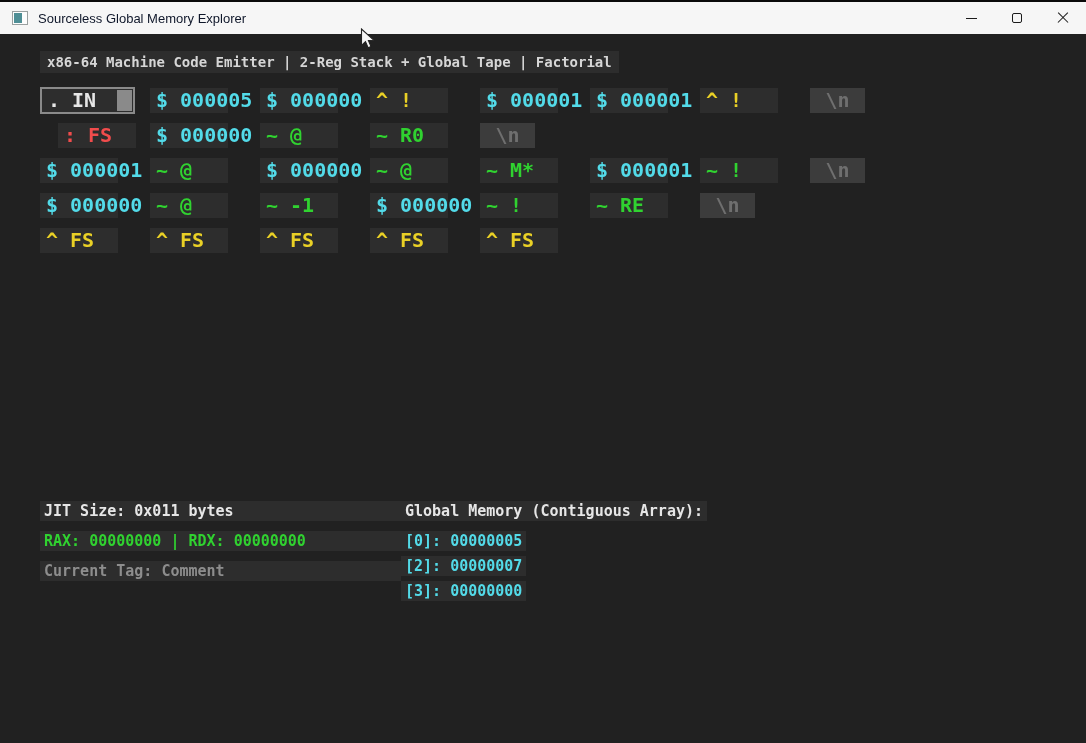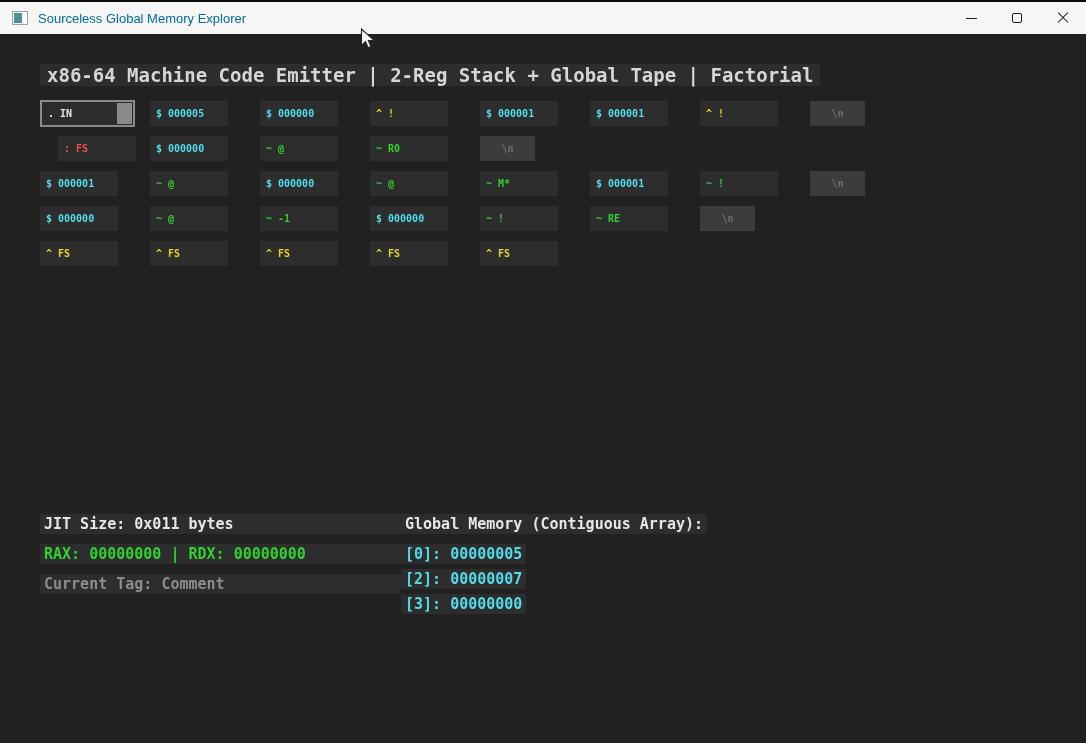--- a/index.html
+++ b/index.html
@@ -13,21 +13,21 @@
     width: 1086px; height: 743px;
     border-top: 2px solid #0a0a0a;
     display: flex; flex-direction: column;
   }
   
   .titlebar {
     height: 32px; flex: none;
     background: var(--titlebar-bg, #f6f6f6);
     display: flex; align-items: center;
     font-family: "Liberation Sans", sans-serif;
-    color: #0369a1;
+    color: #0f172a;
   }
   .app-icon {
     width: 16px; height: 14px; margin-left: 12px; margin-right: 10px;
     border: 1px solid #9aa0a0; background: #fdfdfd;
     display: inline-block; position: relative;
   }
   .app-icon::before {
     content: ""; position: absolute; left: 1px; top: 1px; bottom: 1px; width: 8px;
     background: #4f8f96;
   }
@@ -42,35 +42,35 @@
   .close-glyph { width: 12px; height: 12px; position: relative; display: block; }
   .close-glyph::before, .close-glyph::after {
     content: ""; position: absolute; left: -1px; top: 5px; width: 14px; height: 1.3px; background: #1b1b1b;
   }
   .close-glyph::before { transform: rotate(45deg); }
   .close-glyph::after  { transform: rotate(-45deg); }
   
   .content { flex: 1; padding: 0 0 0 40px; position: relative; }
   .header-line {
     display: inline-block;
-    margin-top: 30px;
+    margin-top: 17px;
     background: var(--cell-bg, #2d2d2d);
     color: #d6d6d6;
-    font-size: 19px; font-weight: bold;
+    font-size: 14px; font-weight: bold;
     line-height: 22px; padding: 0 7px;
     white-space: pre;
   }
   
   .tape { margin-top: 15px; }
   .tape-row { display: flex; height: 25px; margin-bottom: 10px; }
   .slot { width: 110px; flex: none; }
   .cell {
     height: 25px; width: 78px;
     background: var(--cell-bg, #2d2d2d);
-    font-size: 10px; font-weight: bold;
+    font-size: 20px; font-weight: bold;
     line-height: 25px; padding-left: 6px;
     white-space: pre;
   }
   .cell.literal { color: var(--cyan, #53dbe9); }
   .cell.op      { color: var(--green, #30d230); }
   .cell.call    { color: var(--yellow, #e9d026); }
   .cell.def     { color: var(--red, #f14c4c); margin-left: 18px; }
   .cell.input   {
     color: var(--white, #e6e6e6);
     width: 95px; height: 27px; margin-top: -1px; line-height: 23px;

